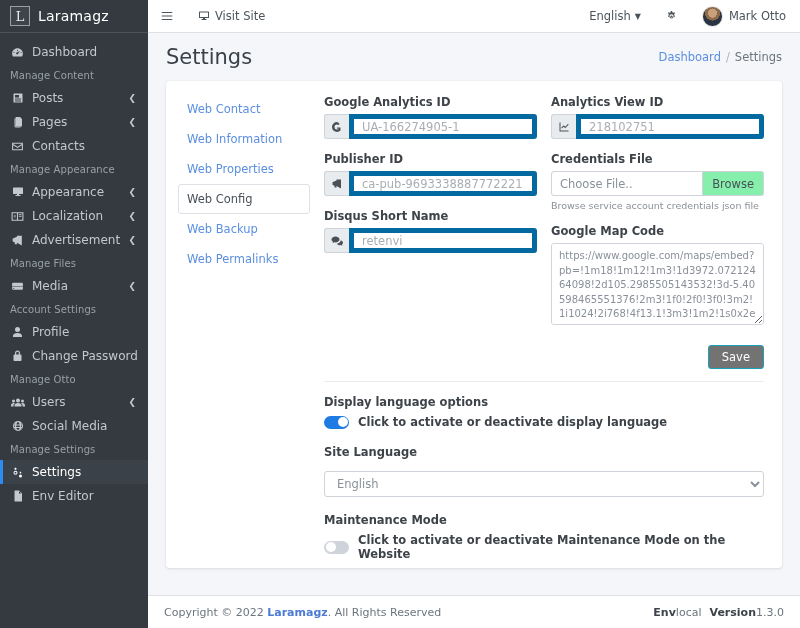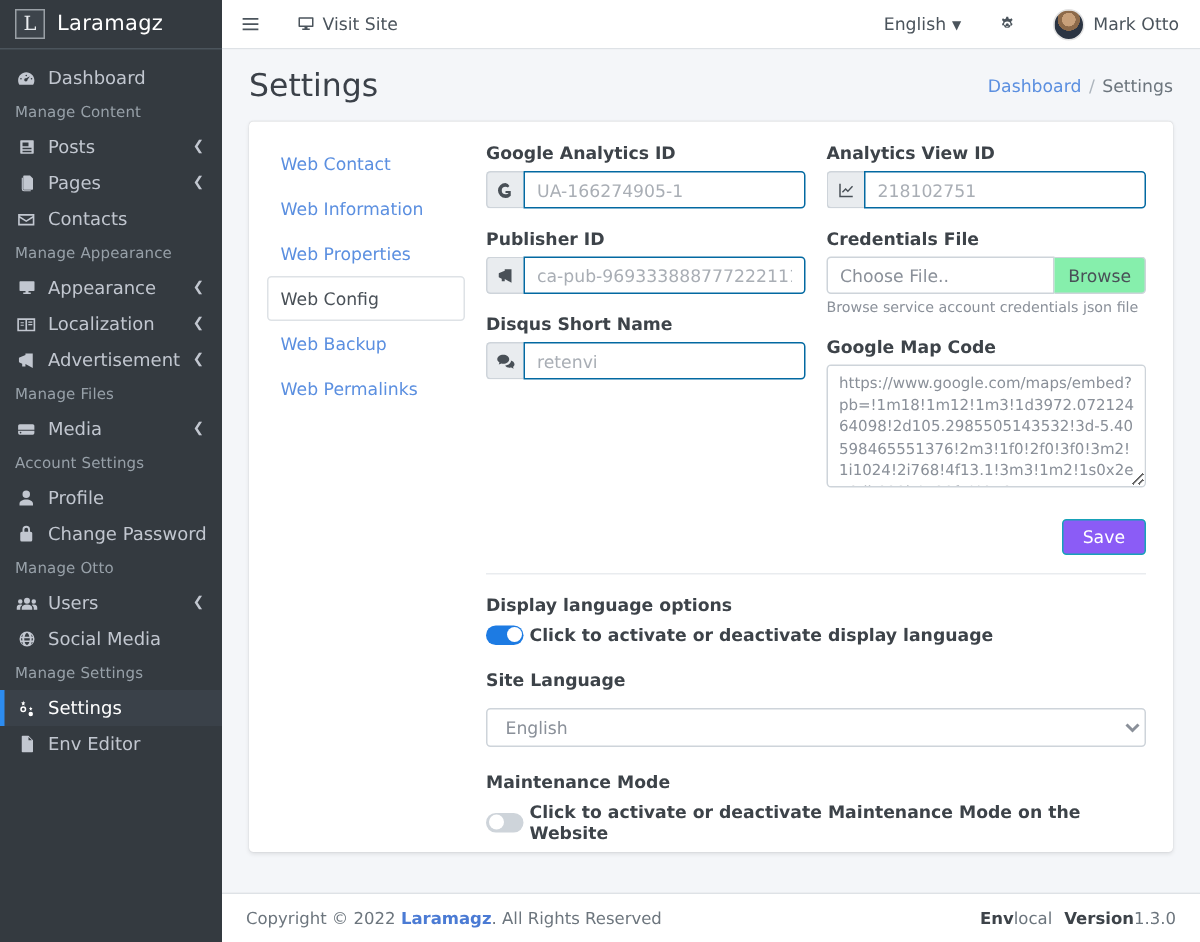--- a/index.html
+++ b/index.html
@@ -158,21 +158,21 @@
     width: 25px; flex: 0 0 25px;
     background: #e9ecef;
     border: 1px solid #ced4da;
     border-right: none;
     border-radius: 3px 0 0 3px;
     display: flex; align-items: center; justify-content: center;
     color: #495057;
   }
   .input-ctl {
     flex: 1; min-width: 0;
-    border: 1px solid #0369a1;
+    border: 5px solid #0369a1;
     border-radius: 0 3px 3px 0;
     padding: 0 8px;
     font-size: 11.5px;
     color: #8a9099;
     font-family: inherit;
     background: #fff;
     outline: none;
   }
   .input-ctl::placeholder { color: #a9aeb5; }
   .field-block { margin-bottom: 13px; }
@@ -201,32 +201,32 @@
     font-family: inherit;
     resize: vertical;
     overflow-y: scroll;
     background: #fff;
     outline: none;
     word-break: break-all;
   }
 
   .save-row { display: flex; justify-content: flex-end; margin-top: 4px; }
   .btn-save {
-    background: #8b5cf6; color: #fff;
+    background: #737373; color: #fff;
     border: 1px solid #17a2b8;
     border-radius: 3px;
     font-size: 11.5px;
     padding: 4px 13px;
     cursor: pointer;
     font-family: inherit;
   }
 
   .divider { border-top: 1px solid #e9ecef; margin: 12px 0 13px 0; }
 
-  .toggle-row { display: flex; align-items: center; gap: 4px; margin-top: 6px; }
+  .toggle-row { display: flex; align-items: center; gap: 9px; margin-top: 6px; }
   .switch {
     width: 25px; height: 13px; border-radius: 7px;
     background: #ced4da; position: relative; cursor: pointer; flex: 0 0 25px;
   }
   .switch.on { background: #1d7be3; }
   .switch .knob {
     position: absolute; top: 1.5px; left: 1.5px;
     width: 10px; height: 10px; border-radius: 50%; background: #fff;
   }
   .switch.on .knob { left: auto; right: 1.5px; }

